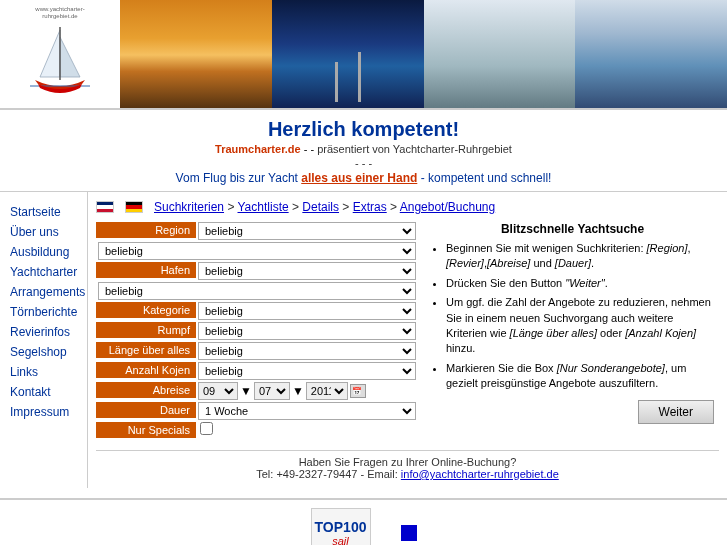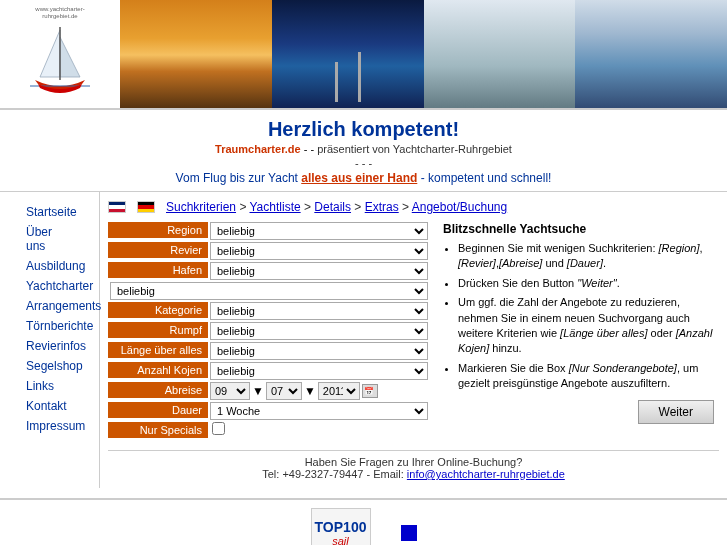--- a/index.html
+++ b/index.html
@@ -124,22 +124,22 @@
       text-decoration: underline;
     }
 
     
     .main {
       display: flex;
     }
 
     
     .sidebar {
-      width: 100px;
-      padding: 10px 16px;
+      width: 88px;
+      padding: 10px 0;
       border-right: 1px solid #ccc;
     }
 
     .nav-item {
       display: block;
       padding: 3px 10px;
       color: #003399;
       text-decoration: none;
       font-size: 12px;
       cursor: pointer;
@@ -255,20 +255,21 @@
     .right-panel {
       flex: 1;
       font-size: 11px;
       padding: 0 5px;
     }
 
     .right-panel-title {
       font-weight: bold;
       margin-bottom: 5px;
       font-size: 12px;
+      text-align: center;
     }
 
     .right-panel ul {
       padding-left: 15px;
     }
 
     .right-panel li {
       margin-bottom: 4px;
       line-height: 1.4;
     }
@@ -447,21 +448,20 @@
         <div class="form-row">
           <div class="form-label">Region</div>
           <div class="form-control">
             <select class="form-select">
               <option>beliebig</option>
             </select>
           </div>
         </div>
 
         <div class="form-row">
-          <div class="form-label">Revier</div>
           <div class="form-control">
             <select class="form-select">
               <option>beliebig</option>
             </select>
           </div>
         </div>
 
         <div class="form-row">
           <div class="form-label">Hafen</div>
           <div class="form-control">

